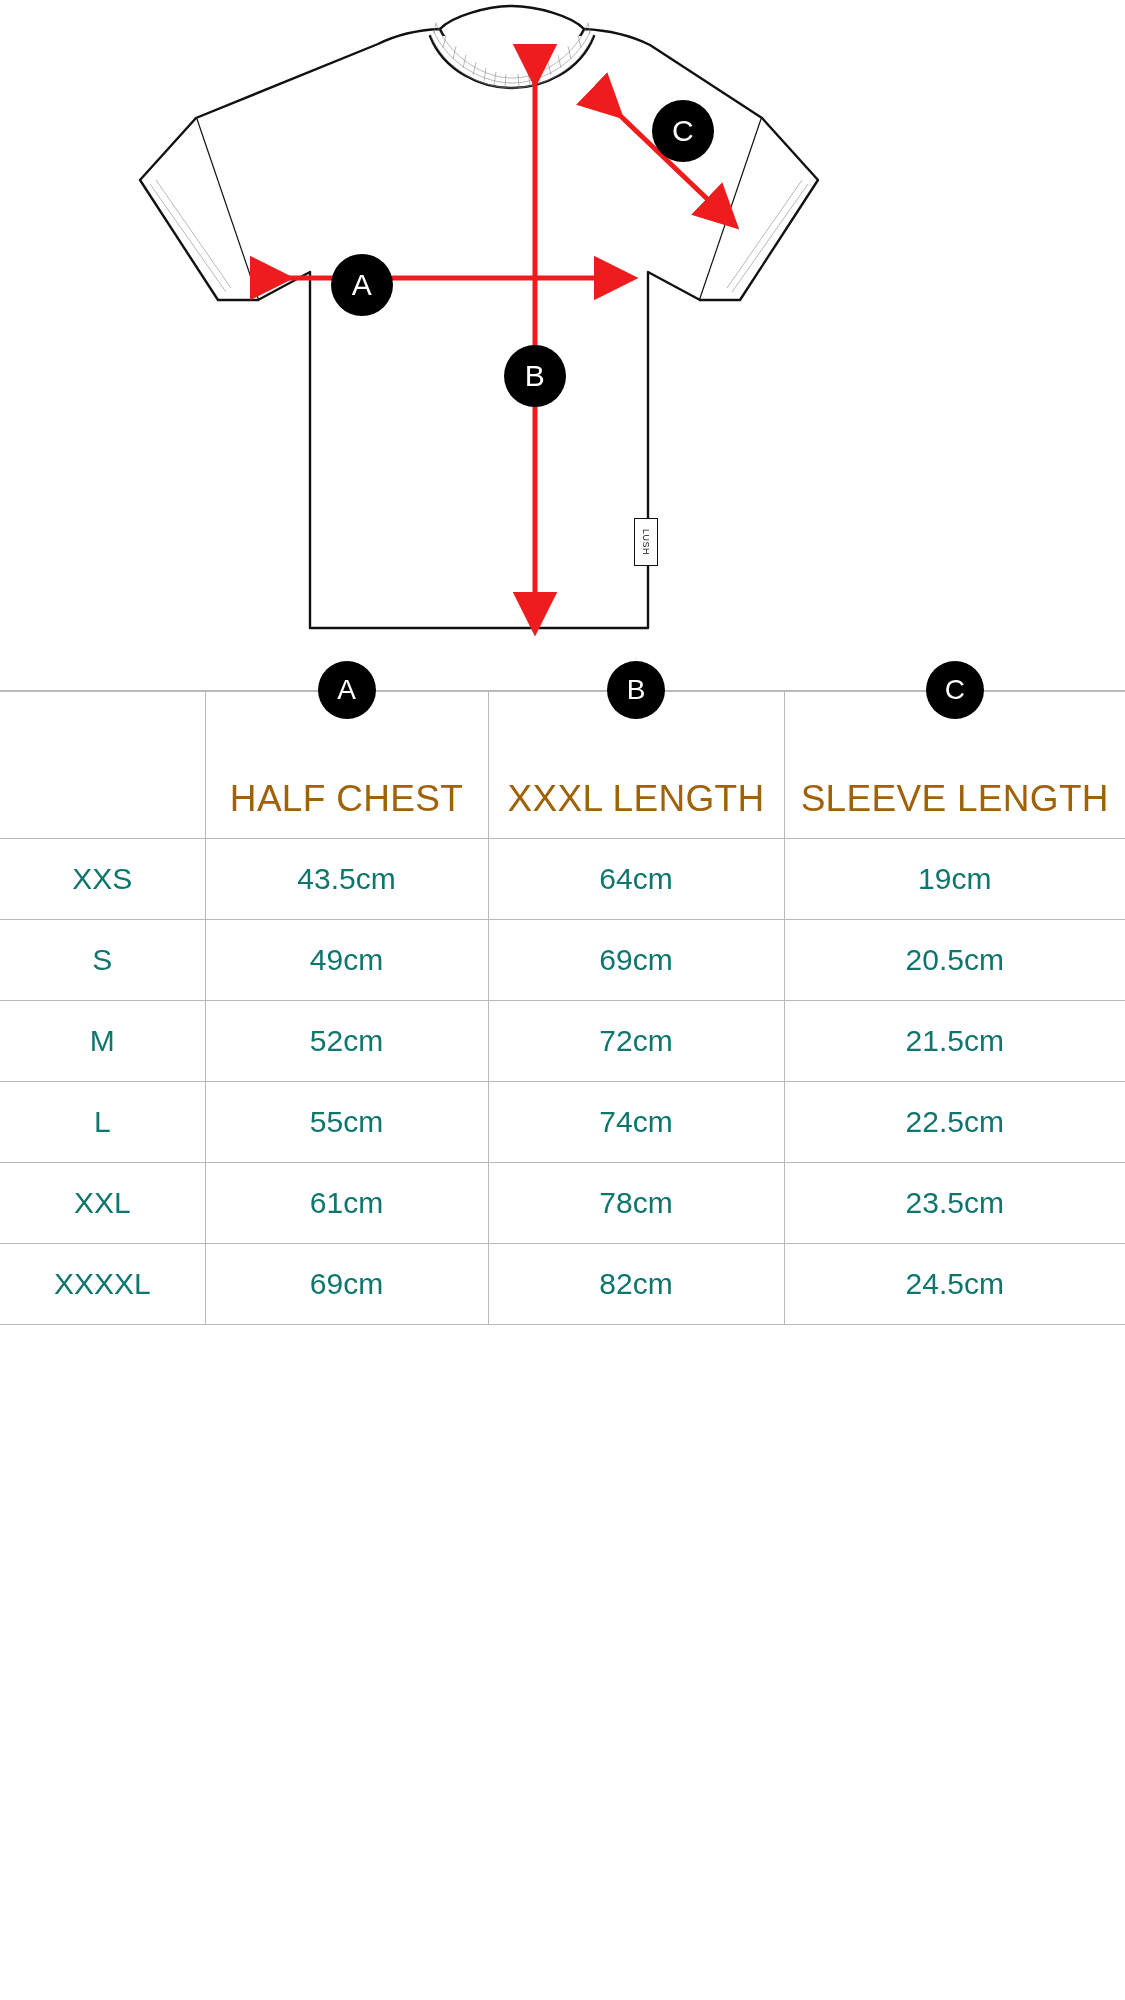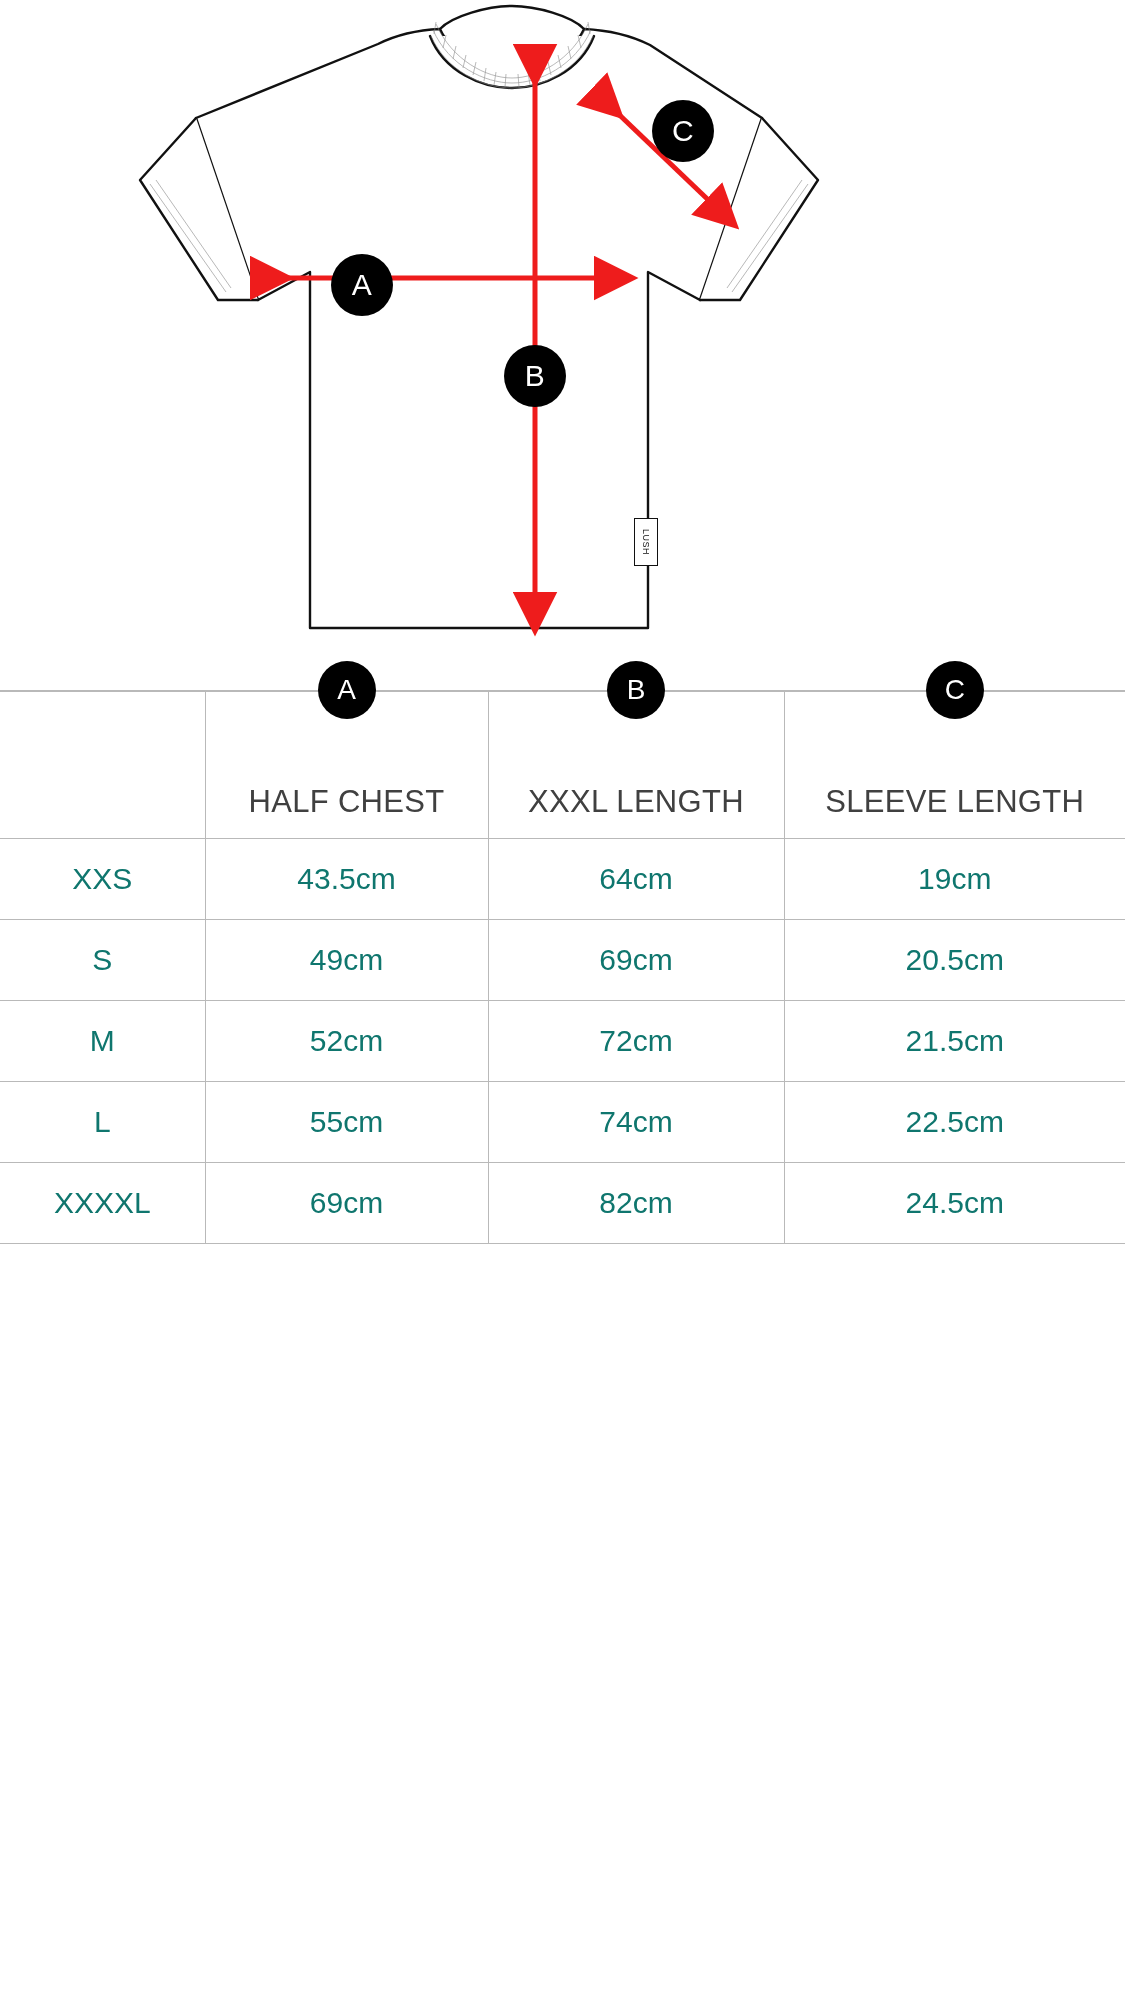--- a/index.html
+++ b/index.html
@@ -108,23 +108,23 @@
     height: 58px;
     border-radius: 50%;
     background: #000000;
     color: #ffffff;
     display: flex;
     align-items: center;
     justify-content: center;
     font-size: 28px;
   }
   .head-text {
-    font-size: 31px;
+    font-size: 37px;
     letter-spacing: 0.3px;
-    color: #404040;
+    color: #a16207;
   }
   #size-table tbody td {
     height: 80px;
     font-size: 30px;
     color: #0f766e;
   }
   .topline {
     position: absolute;
     left: 0;
     top: 690px;
@@ -276,19 +276,25 @@
       <td>72cm</td>
       <td>21.5cm</td>
     </tr>
     <tr>
       <td class="size-cell">L</td>
       <td>55cm</td>
       <td>74cm</td>
       <td>22.5cm</td>
     </tr>
     <tr>
+      <td class="size-cell">XXL</td>
+      <td>61cm</td>
+      <td>78cm</td>
+      <td>23.5cm</td>
+    </tr>
+    <tr>
       <td class="size-cell">XXXXL</td>
       <td>69cm</td>
       <td>82cm</td>
       <td>24.5cm</td>
     </tr>
   </tbody>
 </table>
 
 </body></html>

